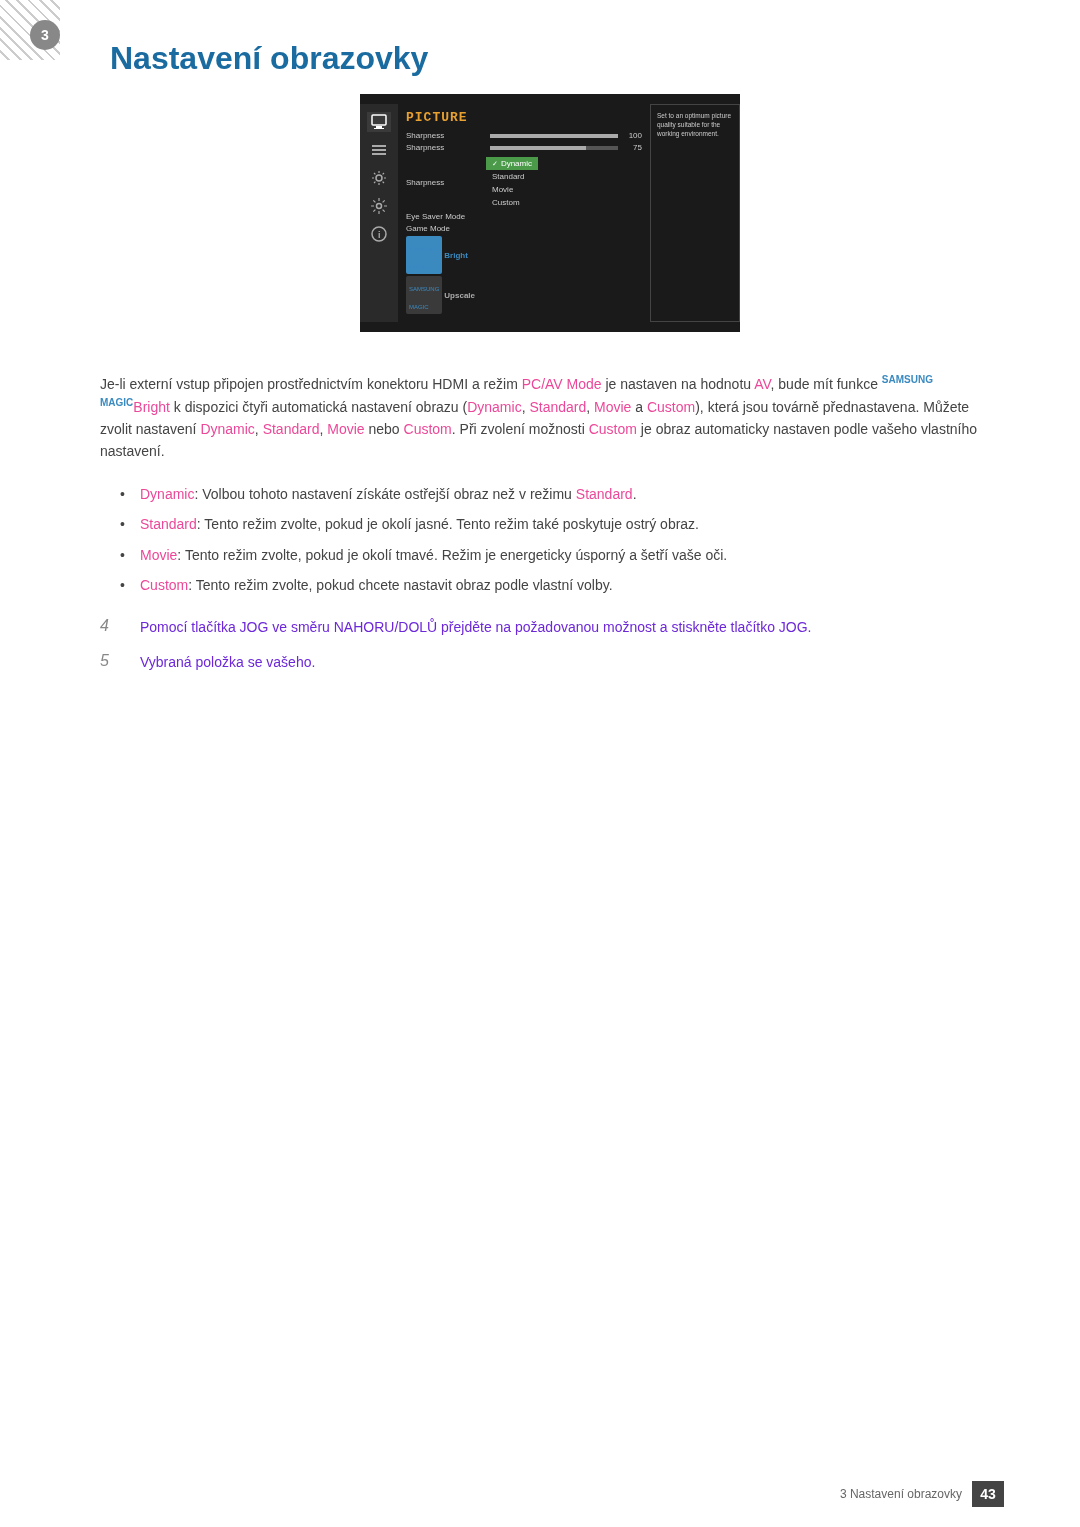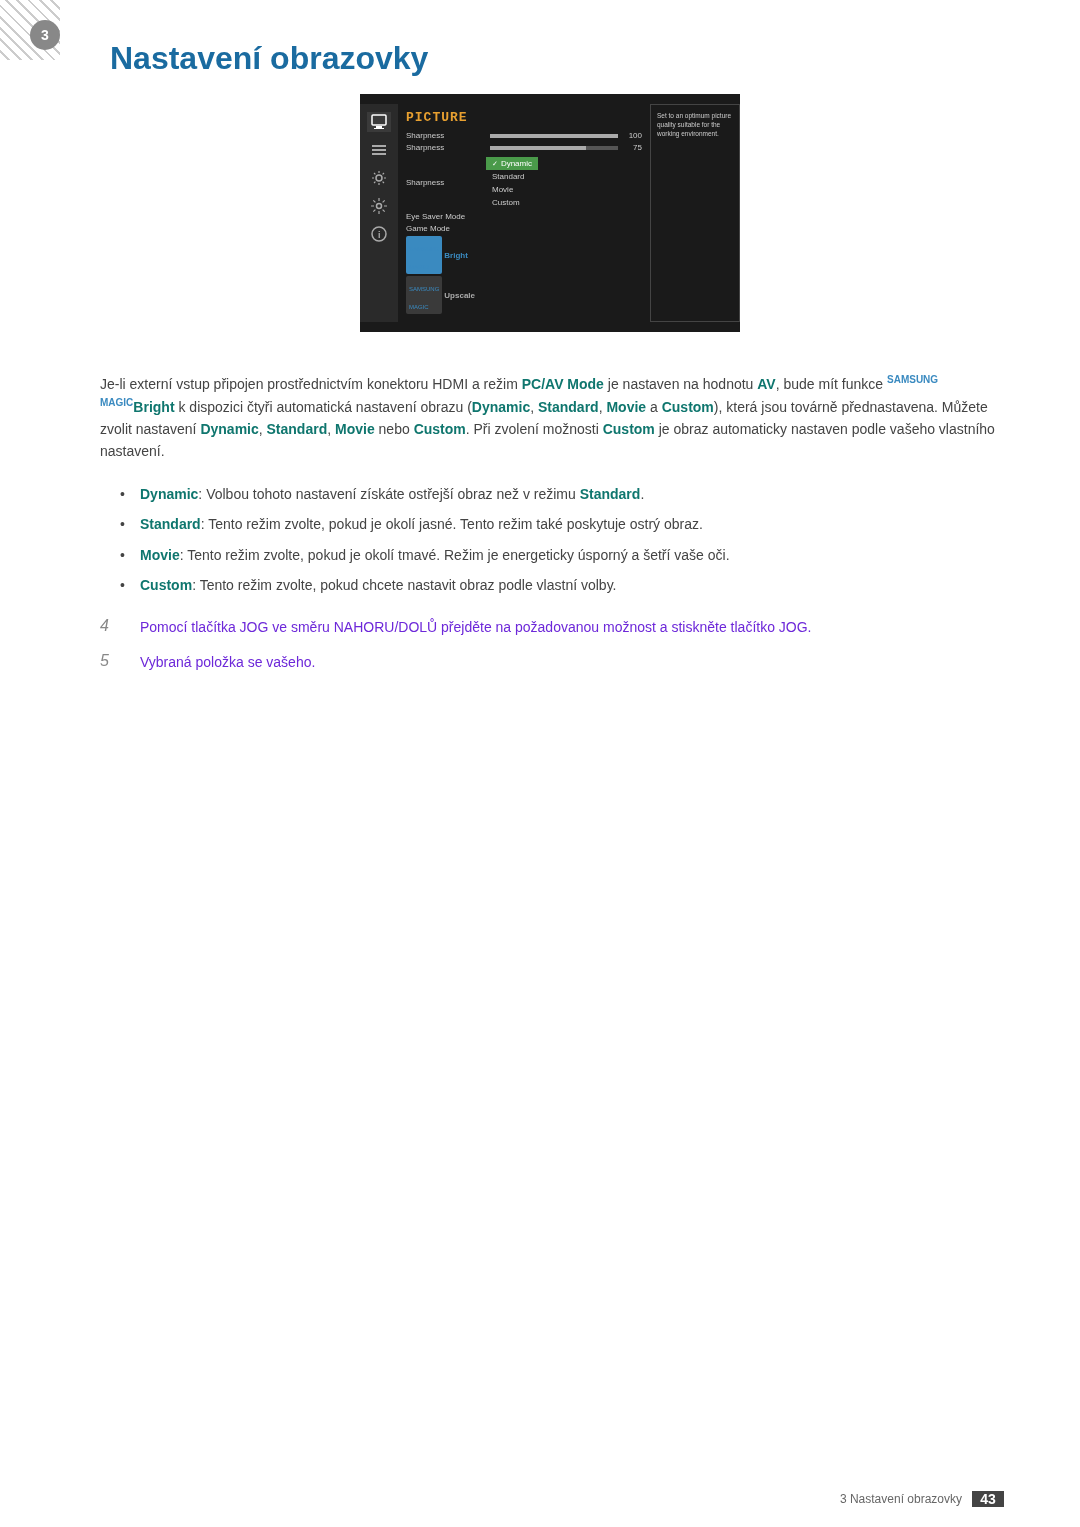--- a/index.html
+++ b/index.html
@@ -212,22 +212,22 @@
 
     
     .body-text {
       font-size: 14px;
       line-height: 1.6;
       color: #444;
       margin-bottom: 20px;
     }
 
     .bold-text {
-      font-weight: bold;
-      color: #0f766e;
+      font-weight: normal;
+      color: #ec4899;
     }
 
     
     .bullet-list {
       list-style: none;
       margin: 0 0 20px 40px;
     }
 
     .bullet-list li {
       font-size: 14px;
@@ -280,21 +280,21 @@
       font-size: 12px;
       color: #666;
     }
 
     .footer-page-num {
       background: #444;
       color: #fff;
       font-size: 14px;
       font-weight: bold;
       width: 32px;
-      height: 16px;
+      height: 26px;
       display: flex;
       align-items: center;
       justify-content: center;
     }
 
     
     .circle-num {
       position: absolute;
       top: 20px;
       left: 30px;

